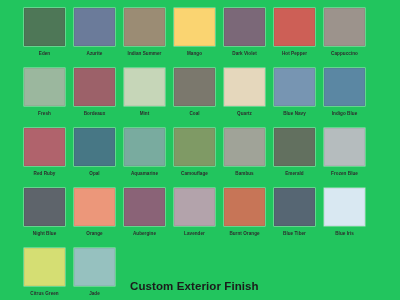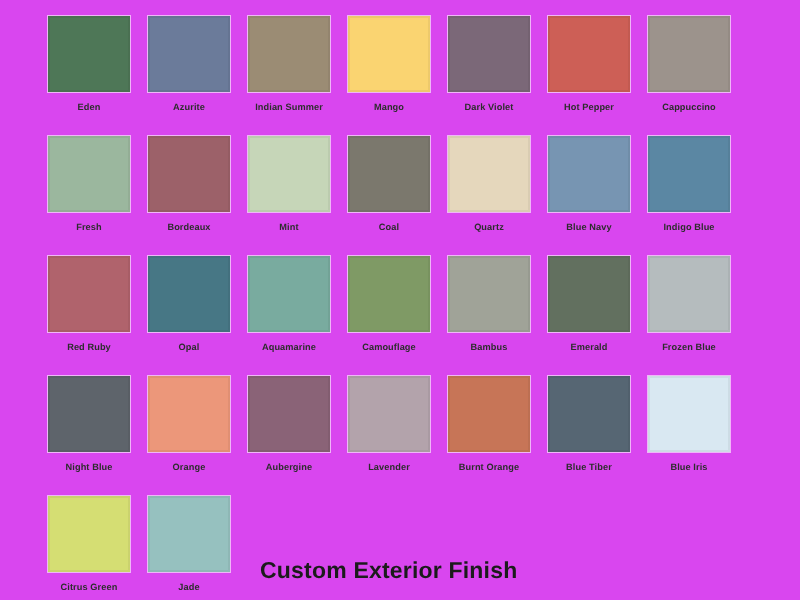--- a/index.html
+++ b/index.html
@@ -65,21 +65,21 @@
     font-size: 11.5px;
     font-weight: bold;
     color: #1b1b1b;
     letter-spacing: 0.1px;
     white-space: nowrap;
   }
 </style>
 </head>
 <body style="background: rgb(242, 242, 240);">
 
-<div id="palette-page" style="background: #d946ef; text-decoration: underline;">
+<div id="palette-page" style="background: #22c55e; text-decoration: underline;">
 
   <div id="swatch-grid">
       <div class="swatch-cell">
         <div class="swatch-chip" style="background-color: rgb(78, 119, 87);"></div>
         <div class="swatch-label">Eden</div>
       </div>
       <div class="swatch-cell">
         <div class="swatch-chip" style="background-color: rgb(107, 123, 154);"></div>
         <div class="swatch-label">Azurite</div>
       </div>

